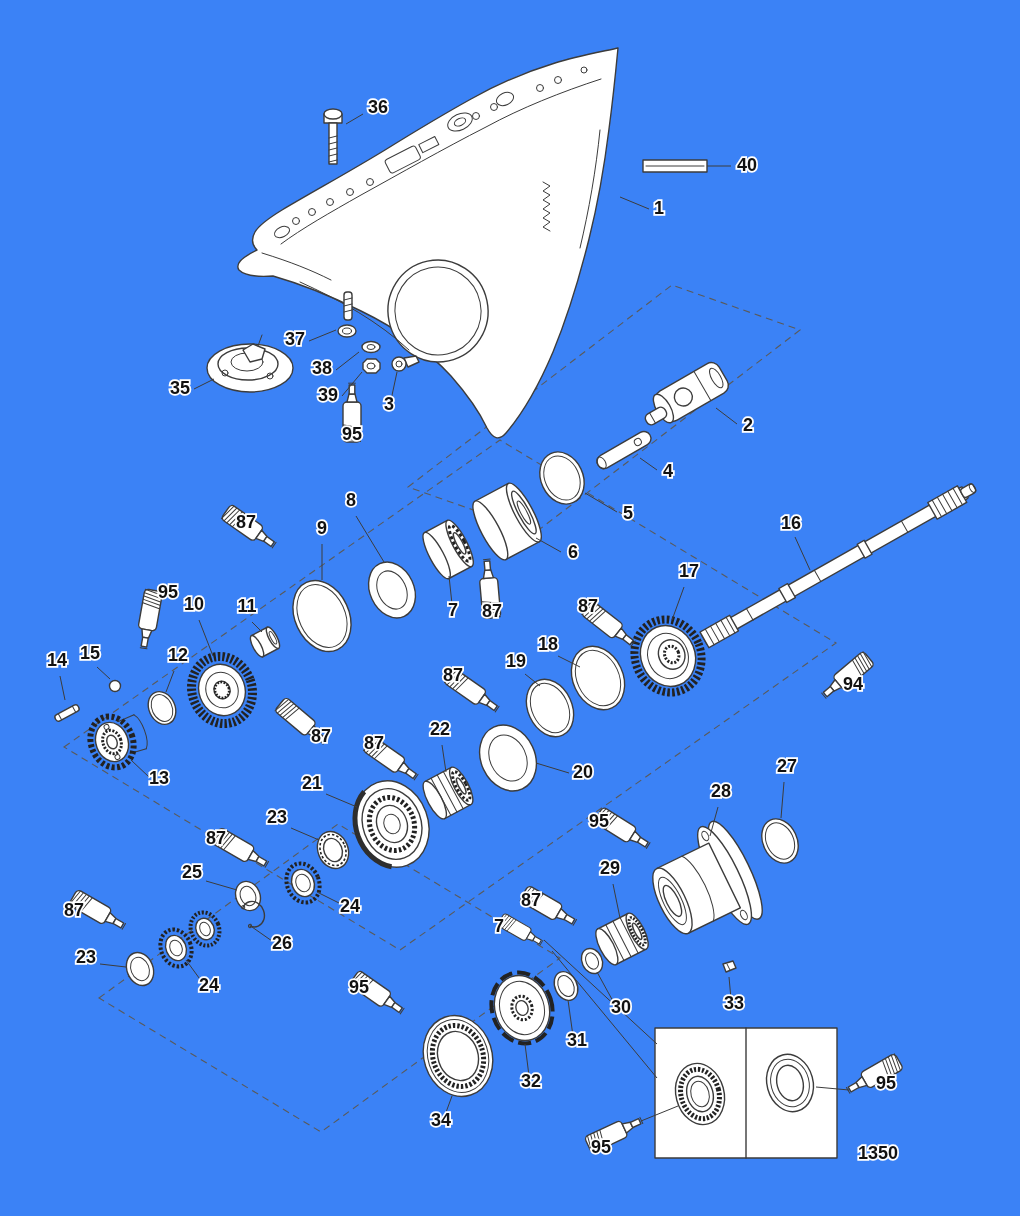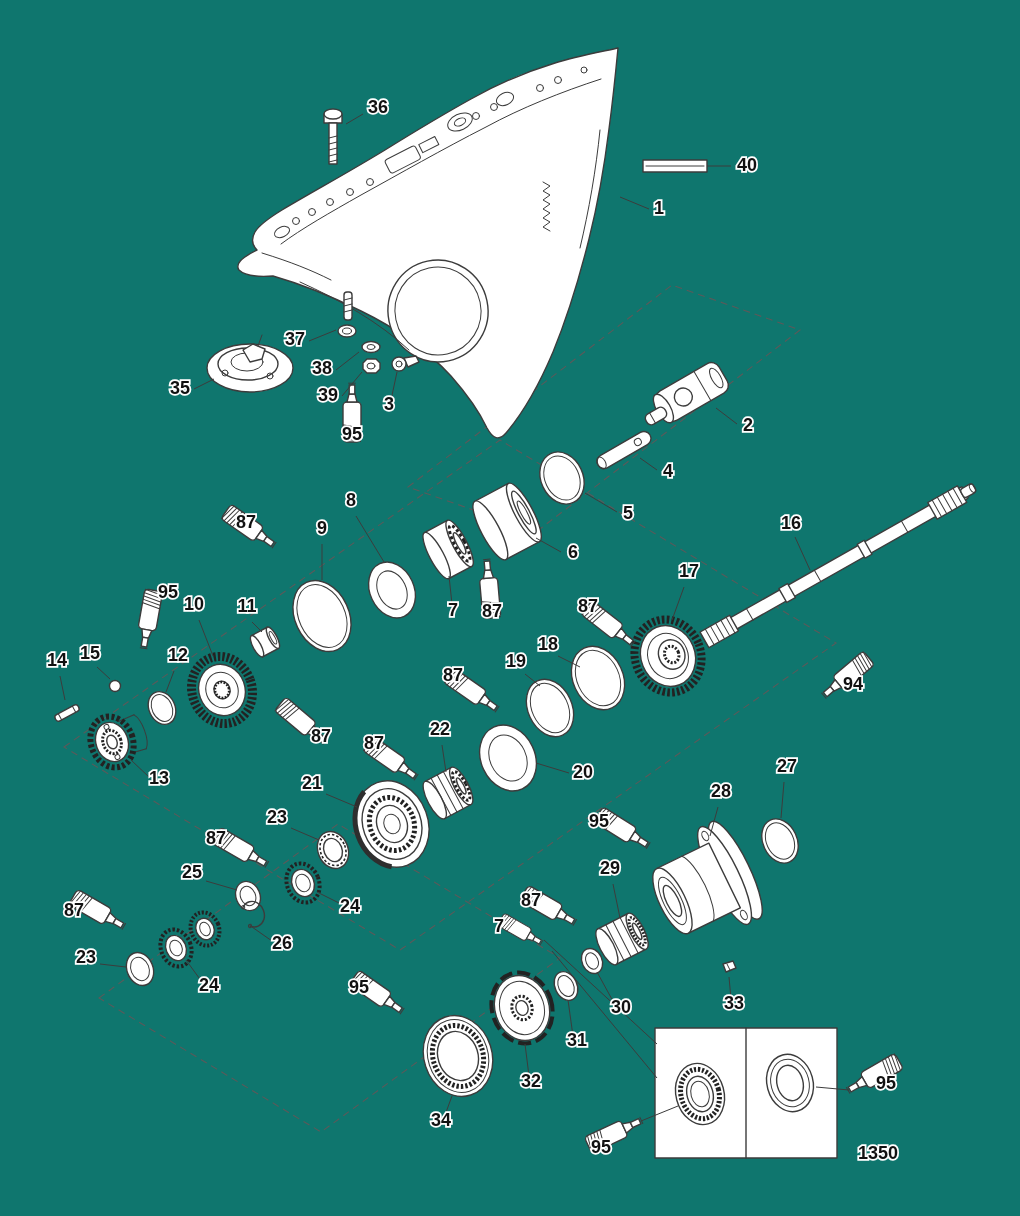--- a/index.html
+++ b/index.html
@@ -1,16 +1,16 @@
 <!DOCTYPE html>
 <html><head>
 <meta charset="utf-8">
 <style>
   html,body{margin:0;padding:0;background:#fff;}
-  .stage{position:relative;width:1020px;height:1216px;background:#0f766e;overflow:hidden;}
+  .stage{position:relative;width:1020px;height:1216px;background:#3b82f6;overflow:hidden;}
   .stage svg{position:absolute;left:0;top:0;}
   .ln{fill:none;stroke:#3c3c3c;stroke-width:1.4;stroke-linecap:round;stroke-linejoin:round;}
   .t{stroke-width:1;}
   .fw{fill:#ffffff;stroke:#3c3c3c;stroke-width:1.4;stroke-linecap:round;stroke-linejoin:round;}
   .dash{fill:none;stroke:#5a5a5a;stroke-width:1.1;stroke-dasharray:7 5;}
   .teeth{fill:none;stroke:#222222;}
   .darkarc{fill:none;stroke:#2e2e2e;}
   .leader{stroke:#3c3c3c;stroke-width:1;fill:none;}
   .lbl{font-family:"Liberation Sans",sans-serif;font-size:18px;font-weight:bold;fill:#111111;
        text-anchor:middle;paint-order:stroke;stroke:#ffffff;stroke-width:3.5px;}

